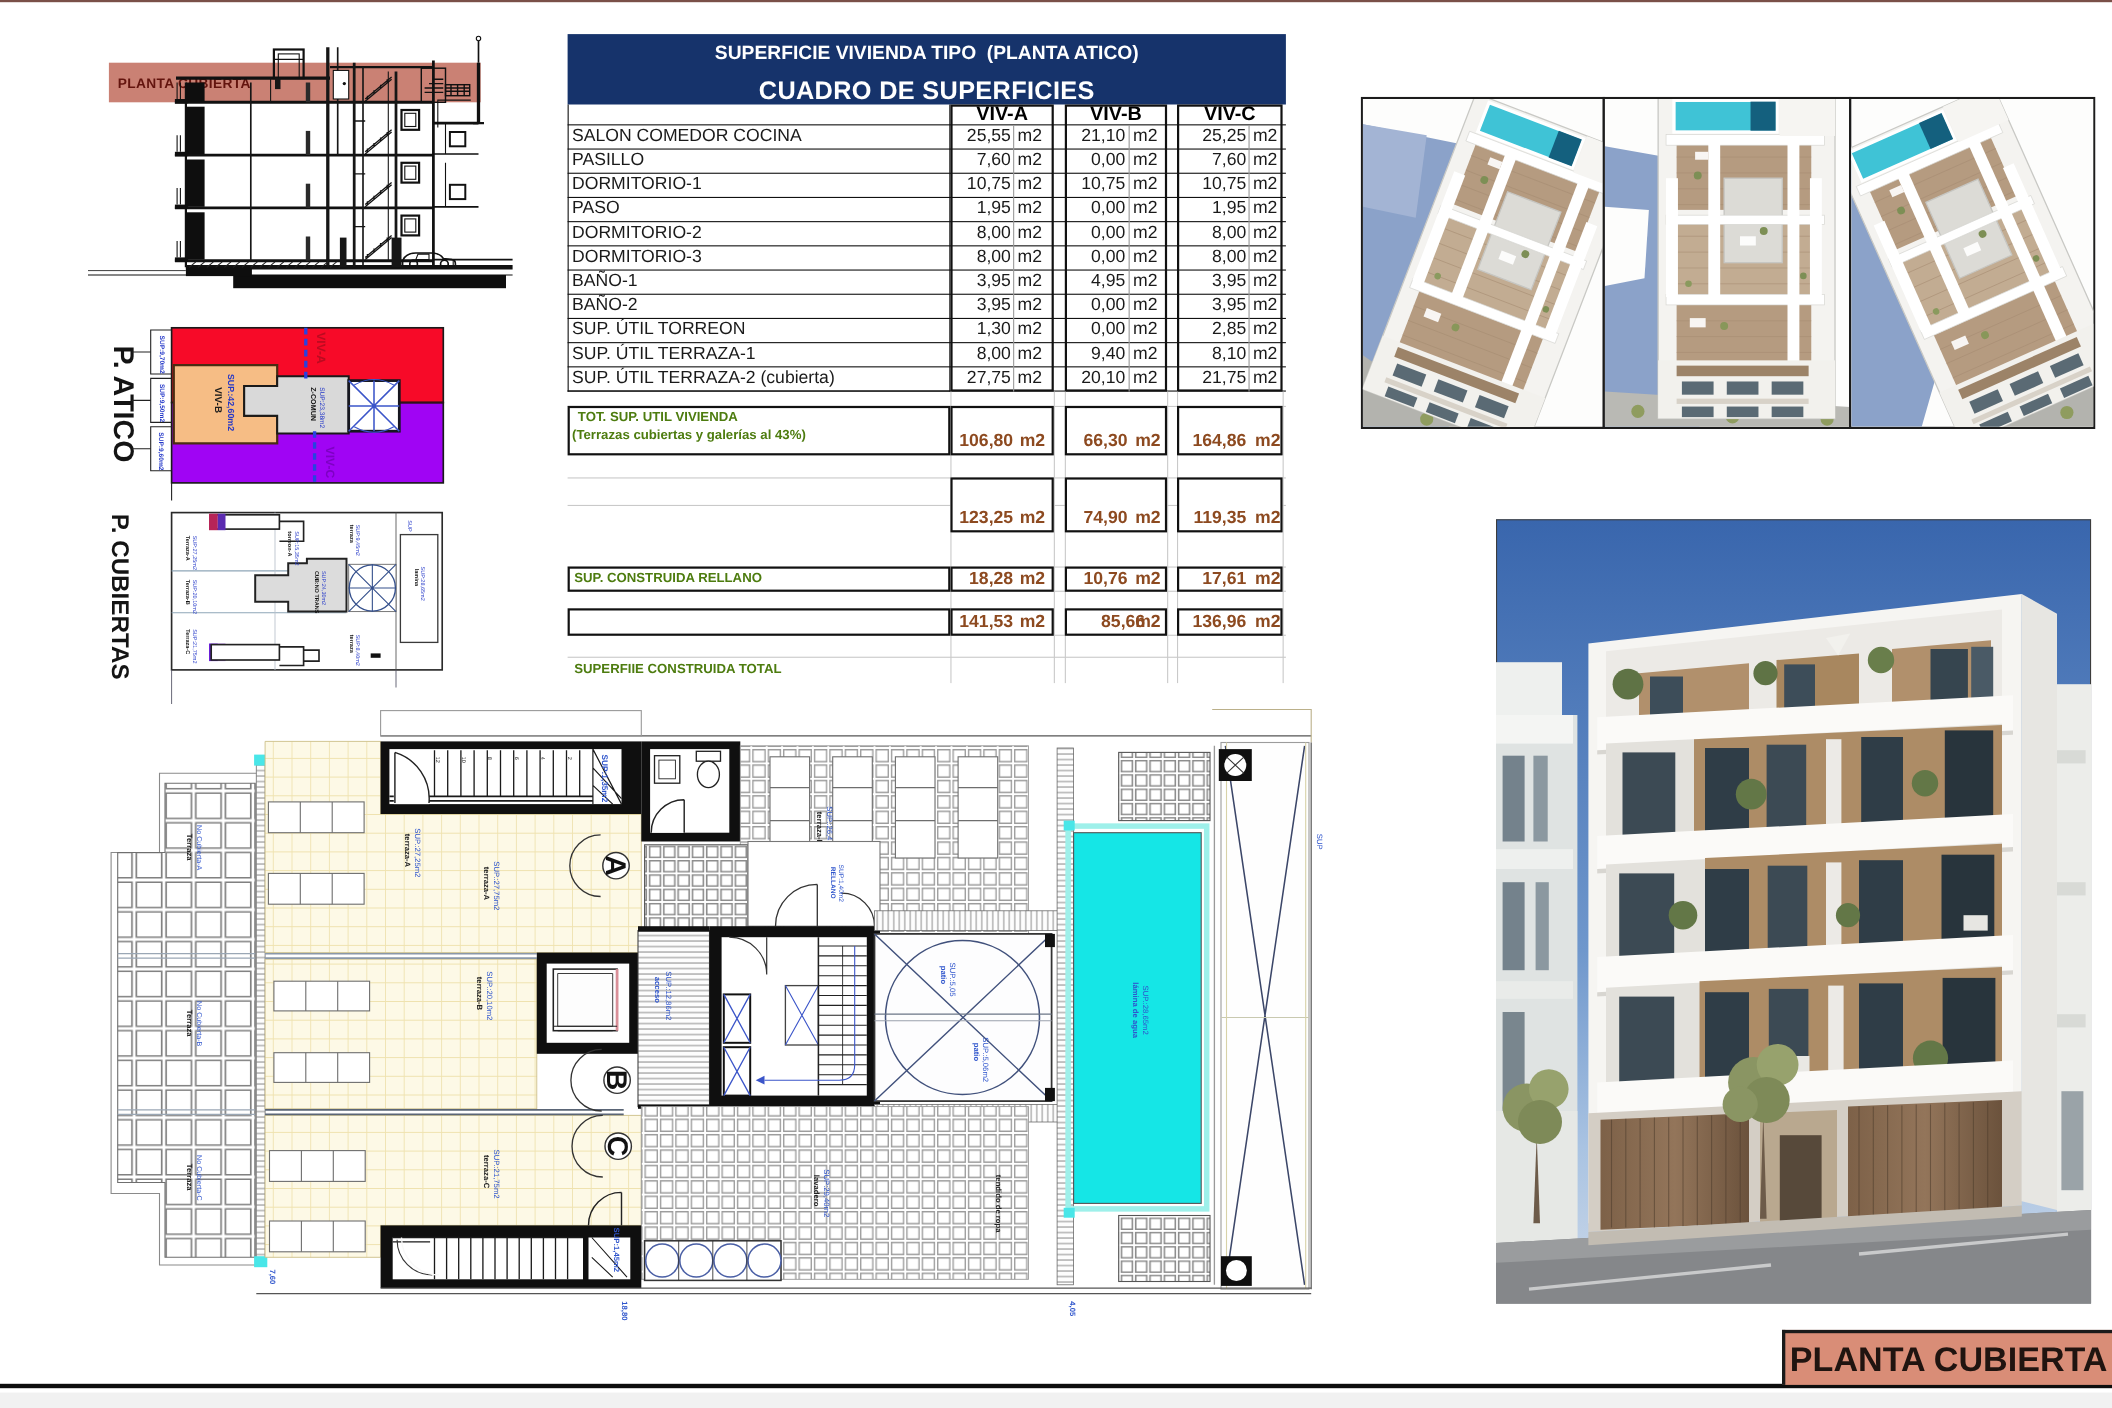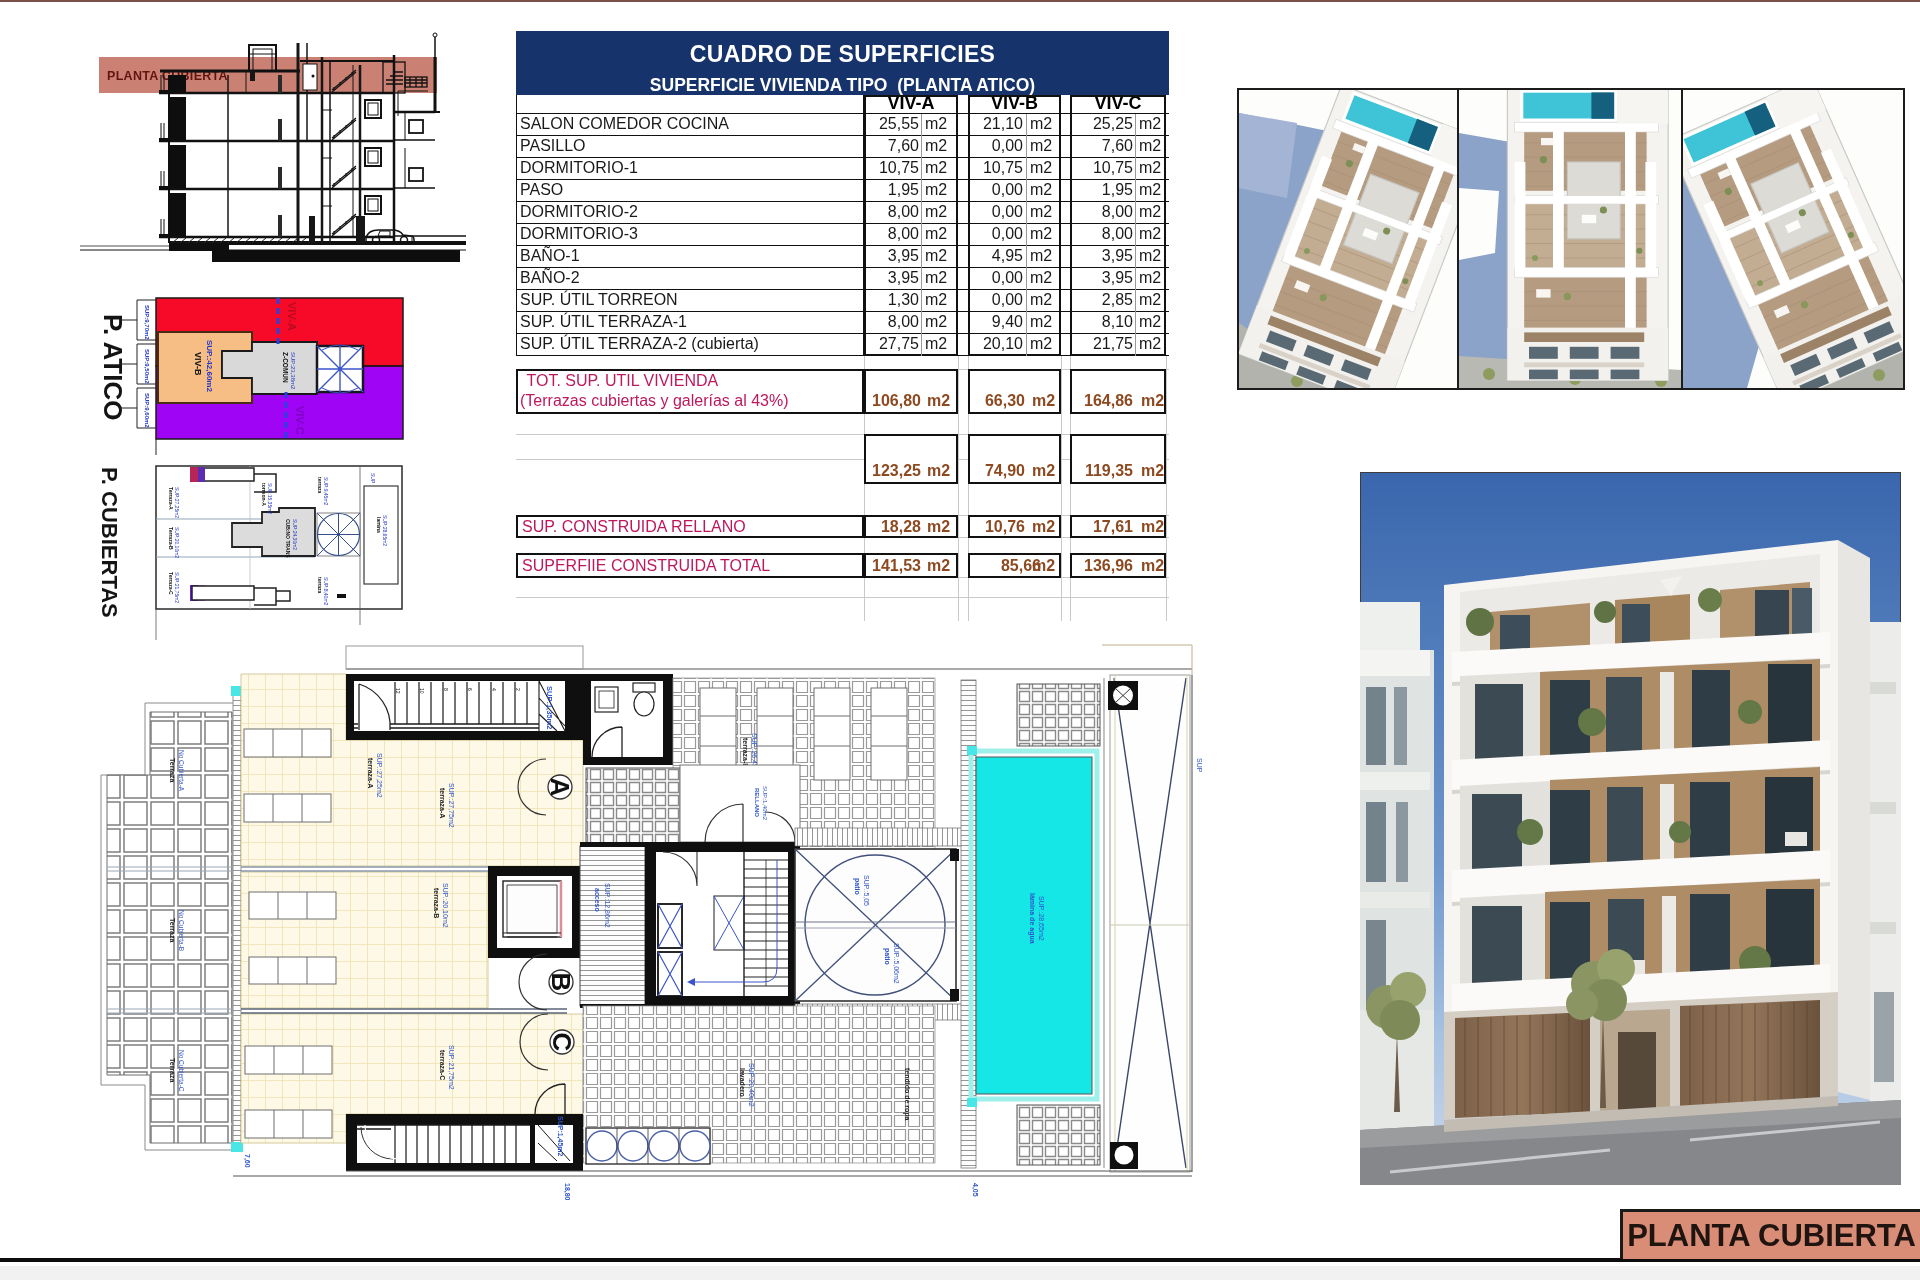--- a/index.html
+++ b/index.html
@@ -8,43 +8,43 @@
   .abs{position:absolute;}
   svg{font-family:"Liberation Sans", sans-serif;}
   .trow{position:absolute;left:0;width:653px;height:22px;border-bottom:1px solid #111;box-sizing:border-box;}
   .tlab{position:absolute;left:4px;top:1px;font-size:16px;color:#1a1a1a;white-space:nowrap;}
   .tv{position:absolute;top:1px;font-size:16px;color:#1a1a1a;text-align:right;}
   .tm{position:absolute;top:1px;font-size:16px;color:#1a1a1a;}
   .va{left:348px;width:55px;} .ma{left:409px;}
   .vb{left:452px;width:55px;} .mb{left:514px;}
   .vc{left:554px;width:63px;} .mc{left:623px;}
   .sumbox{position:absolute;border:2px solid #111;box-sizing:border-box;background:#fff;}
-  .sumlab{font-size:16px;font-weight:normal;color:#be185d;white-space:nowrap;}
+  .sumlab{font-size:12px;font-weight:bold;color:#4d7c0f;white-space:nowrap;}
   .sumv{position:absolute;font-size:16px;font-weight:bold;color:#8d4a20;text-align:right;}
   .gline{position:absolute;background:#c9c9c9;}
 </style>
 </head>
 <body>
 
 <div class="abs" style="left:0;top:0;width:1920px;height:2px;background:#7a5048;"></div>
 
 <div class="abs" style="left:0;top:1258px;width:1920px;height:4px;background:#0d0d0d;"></div>
 
 <div class="abs" style="left:0;top:1266px;width:1920px;height:14px;background:#f1f1f1;"></div>
 
 <div class="abs" style="left:1620px;top:1209px;width:300px;height:50px;background:#d98d77;border-top:3px solid #1a1a1a;border-left:3px solid #1a1a1a;box-sizing:border-box;text-align:center;">
 
   <div style="font-size:31px;font-weight:bold;color:#201410;line-height:48px;letter-spacing:0px;">PLANTA CUBIERTA</div>
 </div>
 
 <div id="table" class="abs" style="left:516px;top:31px;width:653px;height:560px;">
 
   <div class="abs" style="left:0;top:0;width:653px;height:64px;background:#16336b;color:#fff;text-align:center;">
+    <div style="font-size:17.5px;font-weight:bold;margin-top:7px;">SUPERFICIE VIVIENDA TIPO&nbsp; (PLANTA ATICO)</div>
     <div style="font-size:23px;font-weight:bold;padding-top:10px;letter-spacing:0.3px;">CUADRO&nbsp;DE&nbsp;SUPERFICIES</div>
-    <div style="font-size:17.5px;font-weight:bold;margin-top:7px;">SUPERFICIE VIVIENDA TIPO&nbsp; (PLANTA ATICO)</div>
   </div>
 
   <div class="abs" style="left:0;top:64px;width:653px;height:19px;border-bottom:1px solid #111;box-sizing:border-box;">
     <div class="abs" style="left:348px;width:94px;text-align:center;font-size:18px;font-weight:bold;top:-2px;">VIV-A</div>
     <div class="abs" style="left:452px;width:93px;text-align:center;font-size:18px;font-weight:bold;top:-2px;">VIV-B</div>
     <div class="abs" style="left:554px;width:96px;text-align:center;font-size:18px;font-weight:bold;top:-2px;">VIV-C</div>
   </div>
 
   <div class="trow" style="top:83px;">
       <span class="tlab">SALON COMEDOR COCINA</span>
@@ -199,21 +199,21 @@
   <div class="sumbox" style="left:452px;top:484px;width:93px;height:23px;"></div>
   <div class="sumbox" style="left:554px;top:484px;width:96px;height:23px;"></div>
   <div class="sumv" style="left:348px;top:487px;width:57px;">18,28</div>
     <div class="sumv" style="left:411px;top:487px;">m2</div>
   <div class="sumv" style="left:452px;top:487px;width:57px;">10,76</div>
     <div class="sumv" style="left:516px;top:487px;">m2</div>
   <div class="sumv" style="left:554px;top:487px;width:63px;">17,61</div>
     <div class="sumv" style="left:625px;top:487px;">m2</div>
 
   <div class="sumbox" style="left:0;top:522px;width:348px;height:25px;">
-    <div class="sumlab" style="padding:2px 0 0 4px;">SUPERFIIE CONSTRUIDA TOTAL</div>
+    <div class="sumlab" style="padding:2px 0 0 4px;margin-top:44px;">SUPERFIIE CONSTRUIDA TOTAL</div>
   </div>
   <div class="sumbox" style="left:348px;top:522px;width:94px;height:25px;"></div>
   <div class="sumbox" style="left:452px;top:522px;width:93px;height:25px;"></div>
   <div class="sumbox" style="left:554px;top:522px;width:96px;height:25px;"></div>
   <div class="sumv" style="left:348px;top:526px;width:57px;">141,53</div>
     <div class="sumv" style="left:411px;top:526px;">m2</div>
   <div class="sumv" style="left:452px;top:526px;width:57px;margin-left:16px;">85,66</div>
     <div class="sumv" style="left:516px;top:526px;">m2</div>
   <div class="sumv" style="left:554px;top:526px;width:63px;">136,96</div>
     <div class="sumv" style="left:625px;top:526px;">m2</div>

